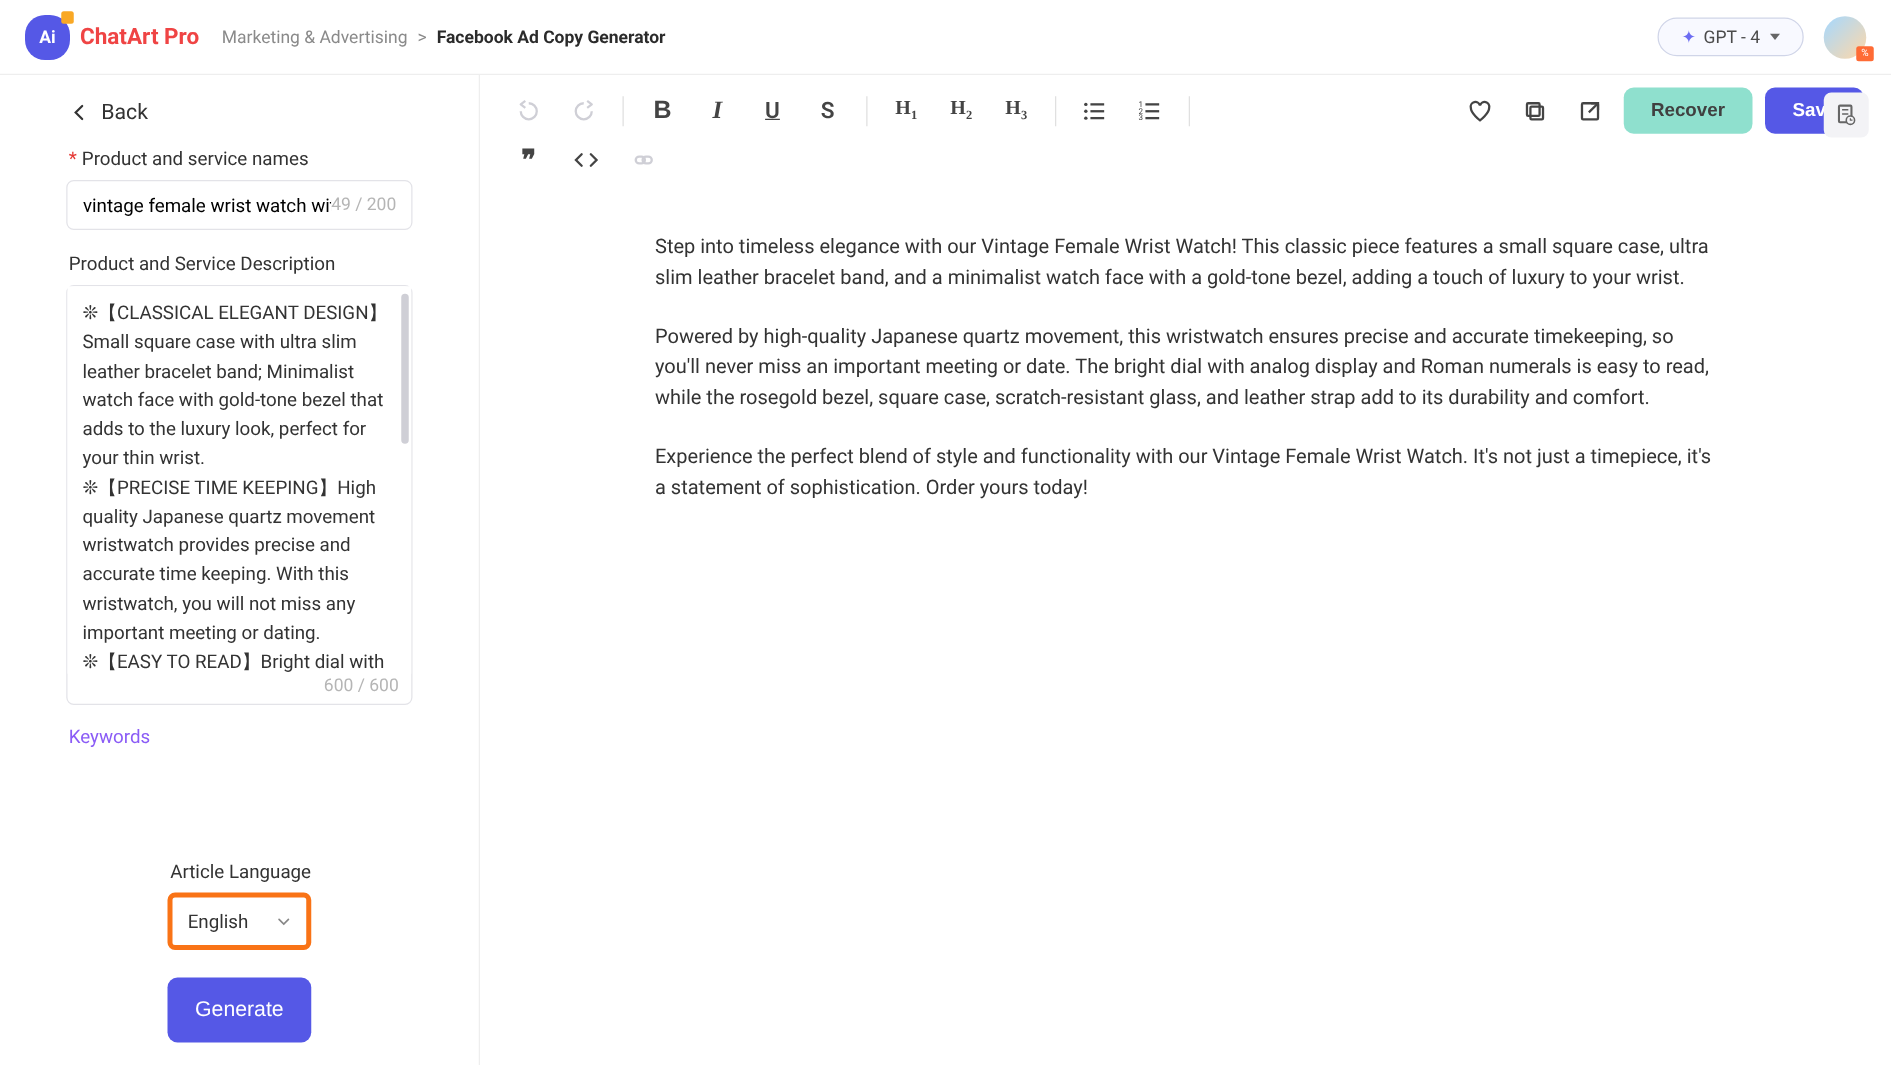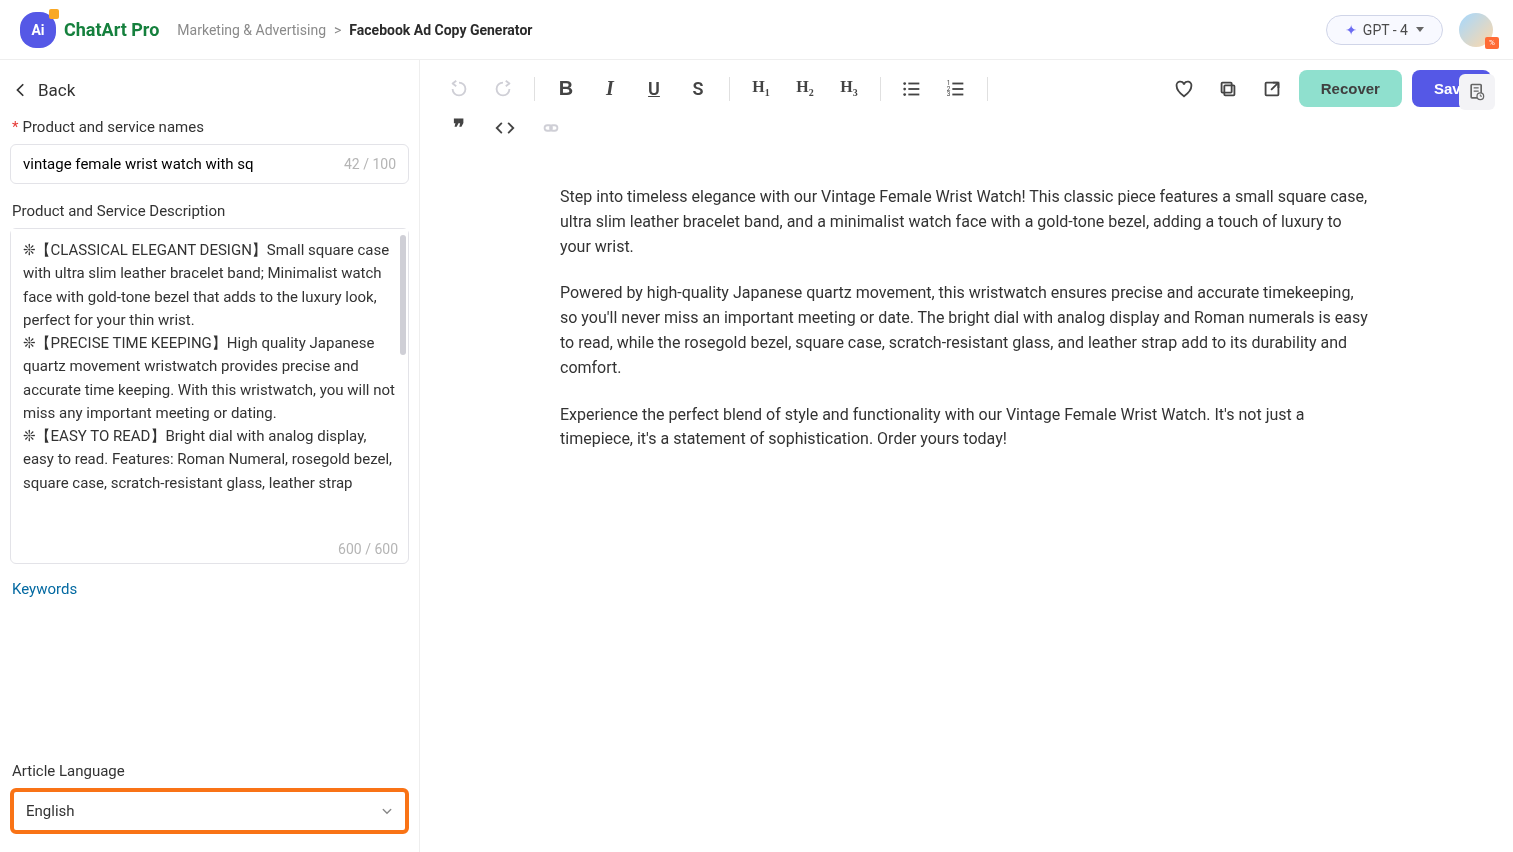--- a/index.html
+++ b/index.html
@@ -2,51 +2,51 @@
 <html><head>
 <meta charset="utf-8">
 <style>
 * { margin: 0; padding: 0; box-sizing: border-box; }
 body { font-family: -apple-system, BlinkMacSystemFont, "Segoe UI", Roboto, sans-serif; background: #fff; color: #333; overflow: hidden; }
 
 .header { display: flex; align-items: center; height: 60px; padding: 0 20px; border-bottom: 1px solid #eee; }
 .logo-wrap { display: flex; align-items: center; gap: 8px; margin-right: 18px; }
 .logo-box { width: 36px; height: 36px; background: #5558e6; border-radius: 16px; display: flex; align-items: center; justify-content: center; color: #fff; font-weight: 700; font-size: 14px; position: relative; }
 .logo-box::after { content: ""; position: absolute; top: -3px; right: -3px; width: 10px; height: 10px; background: #f9a825; border-radius: 2px; }
-.brand { font-weight: 700; font-size: 18px; color: #15803d; }
+.brand { font-weight: 700; font-size: 18px; color: #ef4444; }
 .breadcrumb { display: flex; align-items: center; gap: 8px; color: #8a8a8a; font-size: 14px; }
 .breadcrumb .current { color: #2b2b2b; font-weight: 700; }
 .header-right { margin-left: auto; display: flex; align-items: center; gap: 16px; }
 .model-pill { border: 1px solid #d0d5e8; border-radius: 999px; padding: 6px 18px; display: flex; align-items: center; gap: 6px; color: #4b4b4b; font-size: 14px; cursor: pointer; background: #f8f9ff; }
 .spark { color: #6c6cf2; }
 .caret-down { width: 0; height: 0; border-left: 4px solid transparent; border-right: 4px solid transparent; border-top: 5px solid #666; margin-left: 2px; }
 .avatar { width: 34px; height: 34px; border-radius: 50%; background: linear-gradient(135deg, #a5d8ff, #ffd8a8); position: relative; }
 .avatar-badge { position: absolute; bottom: -2px; right: -6px; width: 14px; height: 12px; background: #ff6b35; border-radius: 2px; color: #fff; font-size: 8px; display: flex; align-items: center; justify-content: center; }
 
 .main { display: flex; height: calc(852px - 60px); }
 
-.sidebar { width: 420px; border-right: 1px solid #eee; display: flex; flex-direction: column; }
+.sidebar { width: 384px; border-right: 1px solid #eee; display: flex; flex-direction: column; align-items: center; }
 .sidebar-scroll { flex: 1; overflow: hidden; padding: 14px 10px 0 10px; }
 .back-row { display: flex; align-items: center; gap: 10px; padding: 6px 4px 12px 4px; color: #333; cursor: pointer; font-size: 17px; }
 .back-row svg { width: 14px; height: 14px; }
 .field-label { font-size: 15px; color: #333; margin: 6px 0 8px 2px; }
 .req { color: #e53935; margin-right: 4px; }
 .input { width: 100%; border: 1px solid #e3e3e8; border-radius: 6px; padding: 10px 12px; font-size: 15px; display: flex; align-items: center; position: relative; }
 .input input { border: none; outline: none; flex: 1; font-size: 15px; font-family: inherit; }
 .counter { color: #b5b5b5; font-size: 14px; }
 .textarea-wrap { border: 1px solid #e3e3e8; border-radius: 6px; position: relative; padding: 0; height: 336px; display: flex; flex-direction: column; }
 .textarea { width: 100%; flex: 1; border: none; outline: none; resize: none; font-size: 15px; font-family: inherit; padding: 10px 12px 0 12px; color: #333; line-height: 1.55; overflow: hidden; }
 .textarea-counter { text-align: right; padding: 2px 10px 6px 0; color: #b5b5b5; font-size: 14px; }
 .scrollbar-track { position: absolute; right: 2px; top: 6px; bottom: 22px; width: 6px; background: transparent; }
 .scrollbar-thumb { position: absolute; right: 0; top: 0; width: 6px; height: 120px; background: #cfcfd6; border-radius: 3px; }
 .sidebar-bottom { border-top: 0; padding: 8px 10px 18px 10px; background: #fff; }
 .select { width: 100%; border: 4px solid #f97316; border-radius: 6px; padding: 10px 12px; font-size: 15px; display: flex; align-items: center; justify-content: space-between; cursor: pointer; }
 .chevron { width: 12px; height: 12px; }
 .generate-btn { width: 100%; margin-top: 22px; background: #5558e6; color: #fff; border: none; border-radius: 8px; padding: 16px 0; font-size: 17px; font-weight: 500; cursor: pointer; }
-.keywords-label { font-size: 15px; color: #0369a1; margin: 16px 0 0 2px; }
+.keywords-label { font-size: 15px; color: #8b5cf6; margin: 16px 0 0 2px; }
 
 .editor { flex: 1; display: flex; flex-direction: column; position: relative; }
 .toolbar { padding: 10px 22px 4px 22px; display: flex; align-items: center; gap: 10px; }
 .tbtn { width: 34px; height: 34px; display: flex; align-items: center; justify-content: center; color: #444; cursor: pointer; border-radius: 4px; }
 .tbtn svg { width: 22px; height: 22px; }
 .tbtn.disabled { color: #cfcfd6; cursor: default; }
 .sep { width: 1px; height: 24px; background: #e0e0e0; margin: 0 4px; }
 .h-label { font-weight: 700; font-size: 16px; font-family: Georgia, serif; }
 .h-sub { font-size: 10px; font-weight: 600; vertical-align: sub; }
 .toolbar-right { margin-left: auto; display: flex; align-items: center; gap: 10px; }
@@ -89,21 +89,21 @@
       <div class="back-row">
         <svg viewBox="0 0 16 16">
             <path d="M10 2 L4 8 L10 14" stroke="#333" stroke-width="2" fill="none" stroke-linecap="round"></path>
           </svg>
         <span>Back</span>
       </div>
 
       <div class="field-label"><span class="req">*</span><span>Product and service names</span></div>
       <div class="input">
         <input value="vintage female wrist watch with sq" style="">
-        <span class="counter">42 / 100</span>
+        <span class="counter">49 / 200</span>
       </div>
 
       <div class="field-label" style="margin-top:18px;">Product and Service Description</div>
       <div class="textarea-wrap">
         <textarea class="textarea" style="">❊【CLASSICAL ELEGANT DESIGN】Small square case with ultra slim leather bracelet band; Minimalist watch face with gold-tone bezel that adds to the luxury look, perfect for your thin wrist.
 ❊【PRECISE TIME KEEPING】High quality Japanese quartz movement wristwatch provides precise and accurate time keeping. With this wristwatch, you will not miss any important meeting or dating.
 ❊【EASY TO READ】Bright dial with analog display, easy to read. Features: Roman Numeral, rosegold bezel, square case, scratch-resistant glass, leather strap</textarea>
         <div class="textarea-counter">600 / 600</div>
         <div class="scrollbar-track">
             <div class="scrollbar-thumb"></div>
@@ -114,20 +114,21 @@
     </div>
 
     <div class="sidebar-bottom">
       <div class="field-label">Article Language</div>
       <div class="select">
         <span>English</span>
         <svg class="chevron" viewBox="0 0 16 16">
             <path d="M3 6 L8 11 L13 6" stroke="#888" stroke-width="1.8" fill="none" stroke-linecap="round"></path>
           </svg>
       </div>
+      <button class="generate-btn">Generate</button>
     </div>
   </div>
 
   <div class="editor">
     <div class="toolbar">
       <div class="tbtn disabled">
           <svg viewBox="0 0 24 24">
             <path d="M12 5 A7 7 0 1 1 5 12" stroke="currentColor" stroke-width="2" fill="none"></path>
             <path d="M9 3 L5 6 L9 9" stroke="currentColor" stroke-width="2" fill="none" stroke-linejoin="round"></path>
           </svg>

